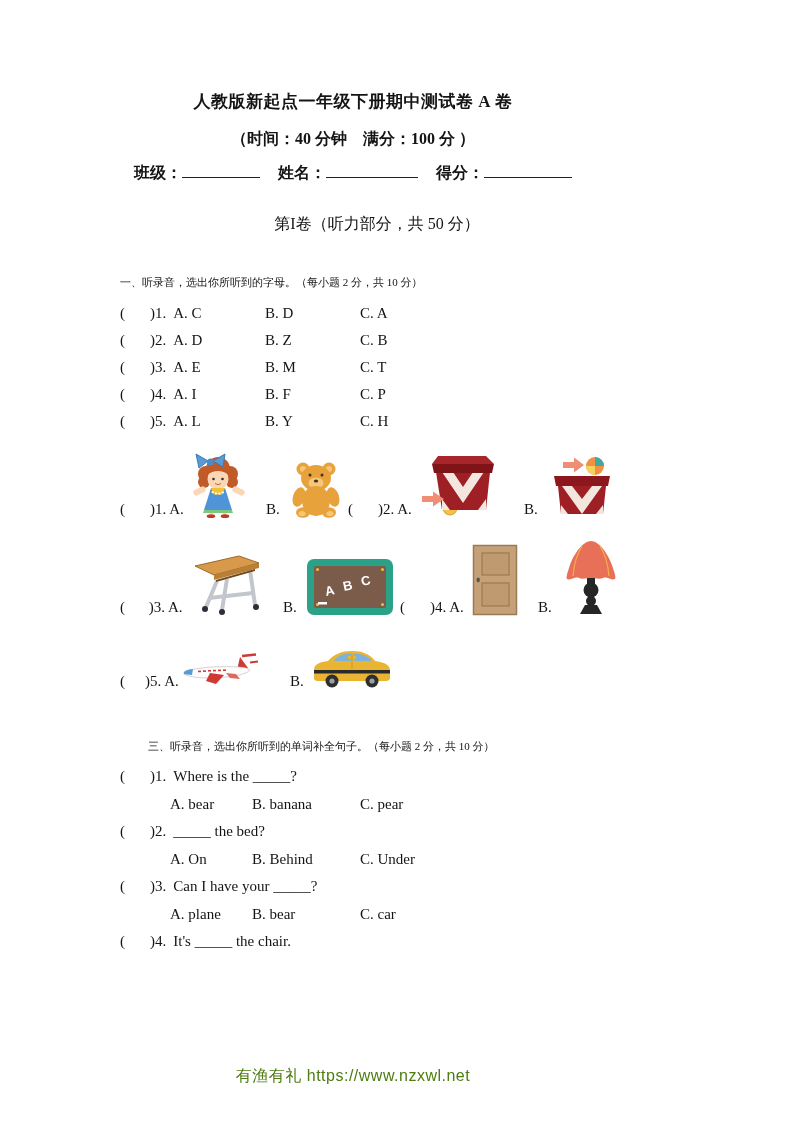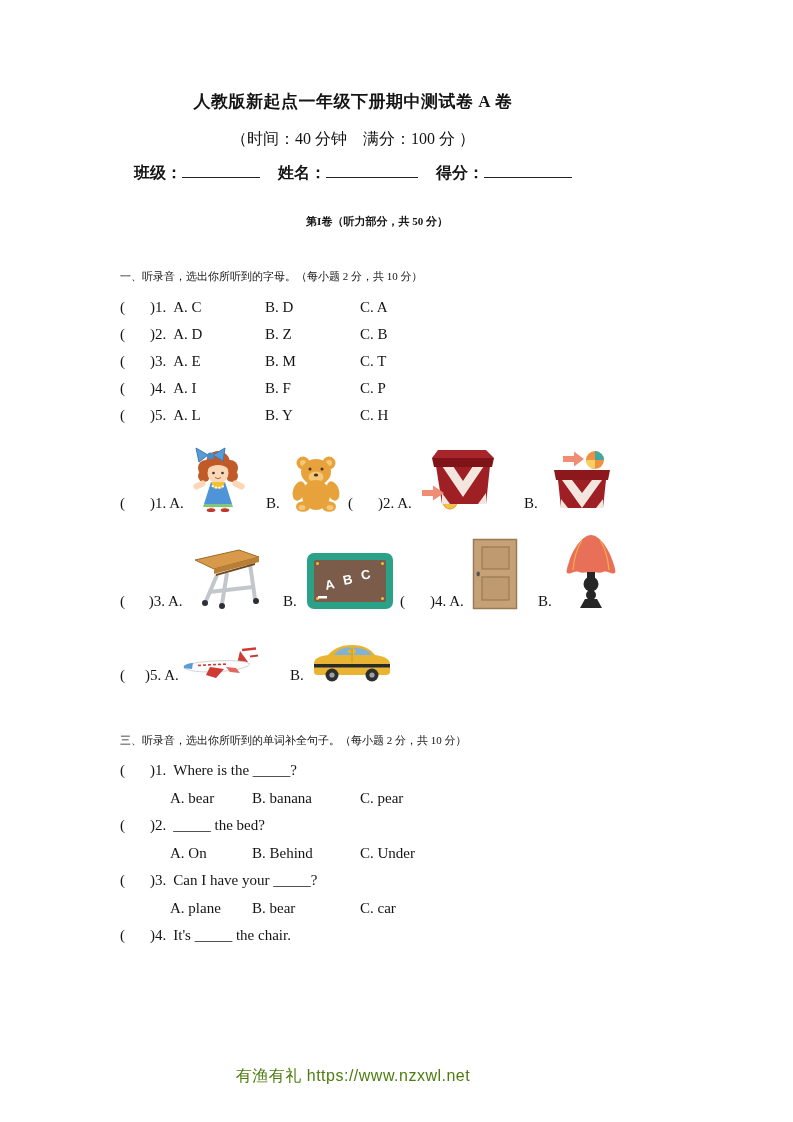--- a/index.html
+++ b/index.html
@@ -3,26 +3,26 @@
 <meta charset="utf-8">
 <style>
   html,body { margin:0; padding:0; background:#ffffff; }
   .page {
     position:relative; width:706px; height:1122px; background:#ffffff;
     font-family:"Liberation Serif", serif; color:#141414; overflow:hidden;
   }
   
   .header { text-align:center; padding-top:90px; }
   .title    { font-size:17px; font-weight:bold; letter-spacing:0.5px; }
-  .subtitle { font-size:16px; font-weight:normal; margin-top:16px; }
+  .subtitle { font-size:16px; font-weight:bold; margin-top:16px; }
   .fields   { font-size:16px; font-weight:bold; margin-top:13px; }
   .fields .lbl2 { margin-left:14px; }
   .blank { display:inline-block; border-bottom:1.6px solid #222; height:14px; vertical-align:baseline; }
   .w1 { width:78px; } .w2 { width:92px; } .w3 { width:88px; }
-  .part-title { font-size:11px; font-weight:bold; margin-top:30px;margin-left:48px; }
+  .part-title { font-size:16px; font-weight:normal; margin-top:30px;margin-left:48px; }
   
   .content { padding:0 100px 0 120px; }
   .sec-heading { font-size:11px; margin-top:37px; line-height:20px; }
   .br { display:inline-block; width:30px; font-size:15px; }
   
   .s1-rows { margin-top:8px; }
   .s1-row { display:flex; height:27px; align-items:center; font-size:15px; }
   .s1-colA { width:115px; } .s1-colB { width:95px; }
   .s1-num { margin-right:7px; }
   
@@ -294,21 +294,21 @@
                 <circle cx="22" cy="35" r="2.6" fill="#9aa0a8"></circle>
               <circle cx="62" cy="35" r="6.5" fill="#2e2e2e"></circle>
                 <circle cx="62" cy="35" r="2.6" fill="#9aa0a8"></circle>
             </svg>
           </span>
         </div>
       </div>
     </section>
 
     <section class="s3">
-      <div class="sec-heading" style="margin-top:46px;">三、听录音，选出你所听到的单词补全句子。（每小题 2 分，共 10 分）</div>
+      <div class="sec-heading" style="margin-top:46px;margin-left:28px;">三、听录音，选出你所听到的单词补全句子。（每小题 2 分，共 10 分）</div>
 
       <div style="margin-top:7px;">
         <div class="s3-line">
           <span class="br">(</span>
           <span class="s3-num">)1.</span>
           <span>Where is the _____?</span>
         </div>
         <div class="s3-line s3-opts">
           <span class="s3-o1">A. bear</span>
           <span class="s3-o2">B. banana</span>

